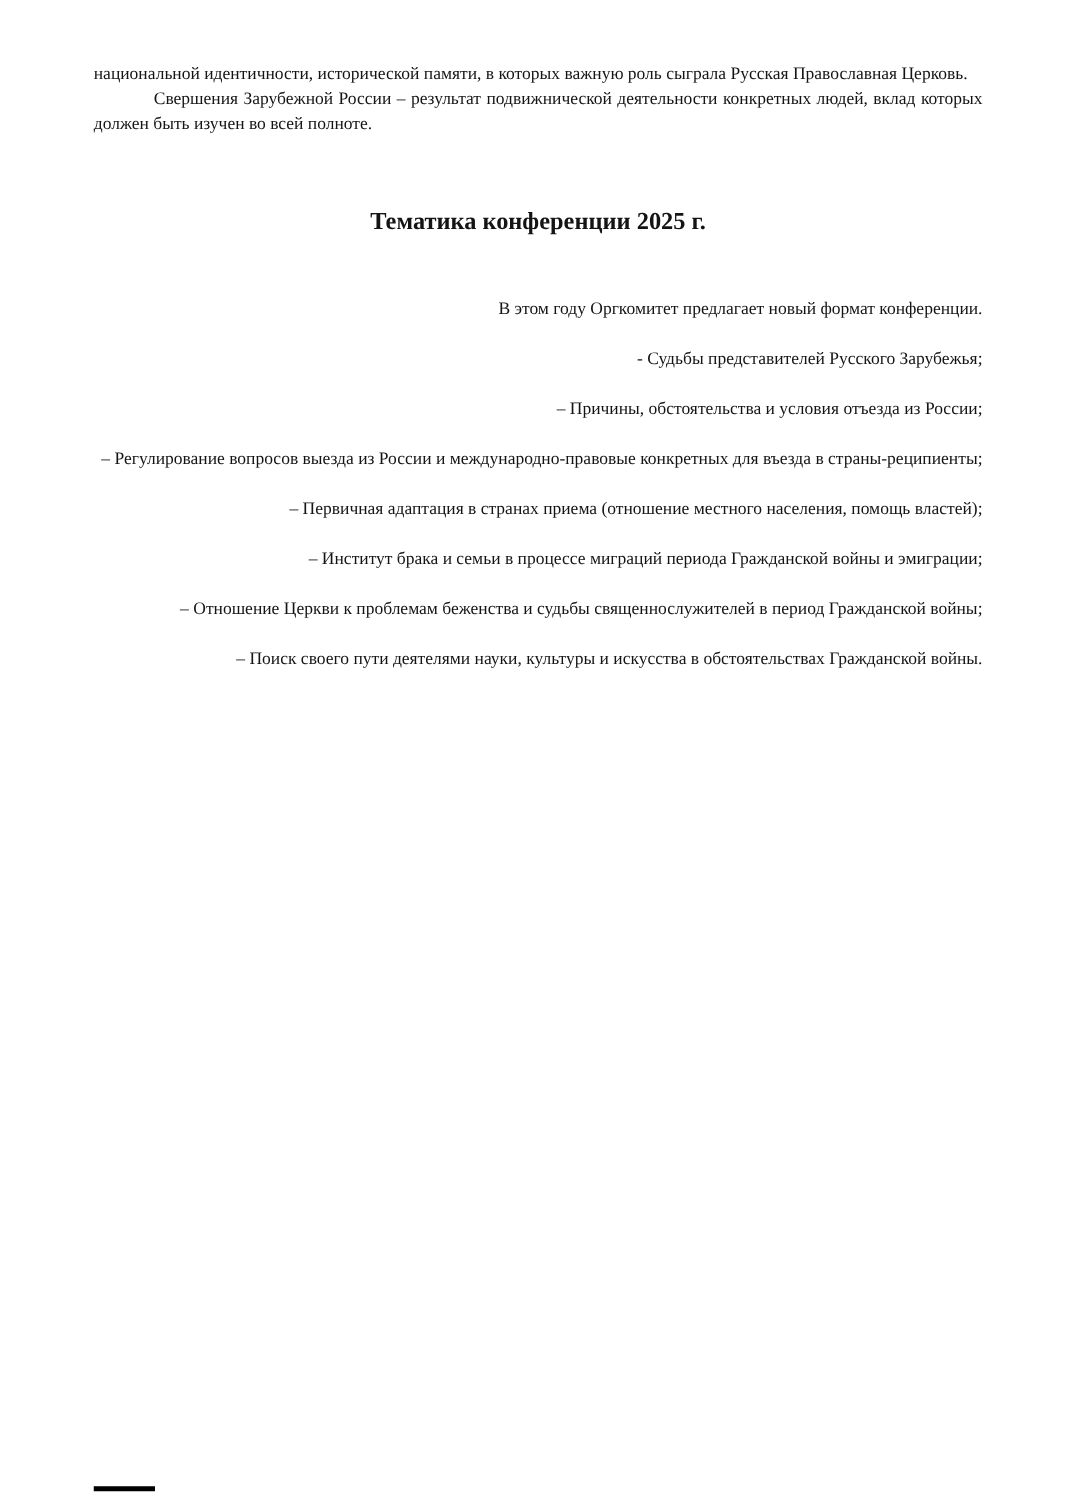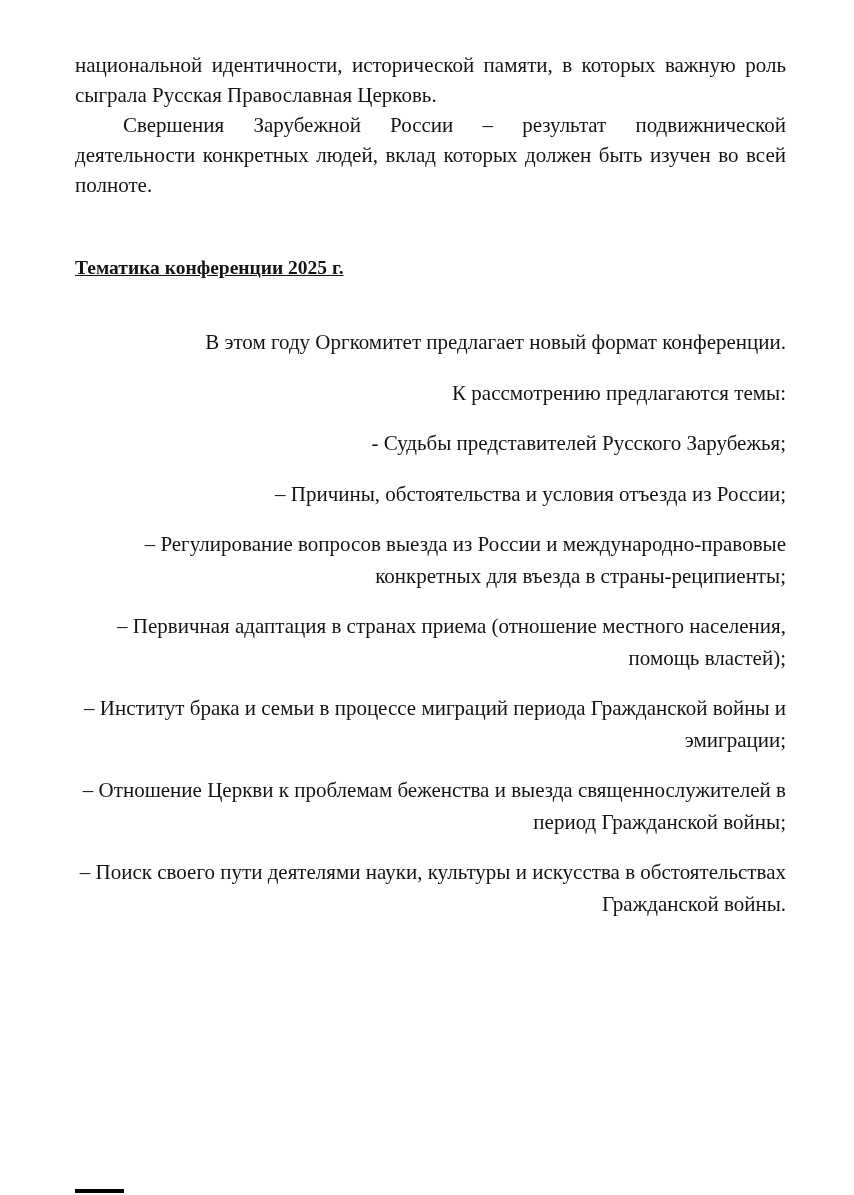--- a/index.html
+++ b/index.html
@@ -8,33 +8,32 @@
     width: 854px;
     height: 1195px;
     position: relative;
     overflow: hidden;
     font-family: "Liberation Serif", "DejaVu Serif", serif;
     color: #141414;
   }
   .page {
     padding: 50px 68px 0 75px;
   }
-  p { font-size: 21px; }
+  p { font-size: 14px; }
   .lead {
     text-align: justify;
     line-height: 1.43;
   }
   .lead.indent { text-indent: 48px; }
   .heading {
-    text-align: left;
+    text-align: center;
     font-weight: bold;
     font-size: 19.5px;
     margin-top: 54px;
     line-height: 1.4;
-    text-decoration: underline;
   }
   .body-para {
     line-height: 1.5;
     text-align: right;
     margin-top: 19px;
   }
   .body-para.first { margin-top: 46px; }
   .sp1 { padding-left: 5px; }
   .sp2 { padding-left: 10px; }
   .bottom-fragment {
@@ -53,26 +52,25 @@
 
   <p class="lead">национальной идентичности, исторической памяти, в которых важную роль сыграла Русская Православная Церковь.</p>
 
   <p class="lead indent">Свершения Зарубежной России – результат подвижнической деятельности конкретных людей, вклад которых должен быть изучен во всей полноте.</p>
 
   <p class="heading">Тематика конференции 2025 г.</p>
 
   <p class="body-para first">В этом году Оргкомитет предлагает новый формат конференции.</p>
 
 
-  <p class="body-para sp1">К рассмотрению предлагаются темы:</p>
 
   <p class="body-para sp2">- Судьбы представителей Русского Зарубежья;</p>
 
   <p class="body-para">– Причины, обстоятельства и условия отъезда из России;</p>
   <p class="body-para">– Регулирование вопросов выезда из России и международно-правовые конкретных для въезда в страны-реципиенты;</p>
   <p class="body-para">– Первичная адаптация в странах приема (отношение местного населения, помощь властей);</p>
   <p class="body-para">– Институт брака и семьи в процессе миграций периода Гражданской войны и эмиграции;</p>
-  <p class="body-para">– Отношение Церкви к проблемам беженства и выезда священнослужителей в период Гражданской войны;</p>
+  <p class="body-para">– Отношение Церкви к проблемам беженства и судьбы священнослужителей в период Гражданской войны;</p>
   <p class="body-para">– Поиск своего пути деятелями науки, культуры и искусства в обстоятельствах Гражданской войны.</p>
 
 </div>
 
 <div class="bottom-fragment"></div>
 
 </body></html>

